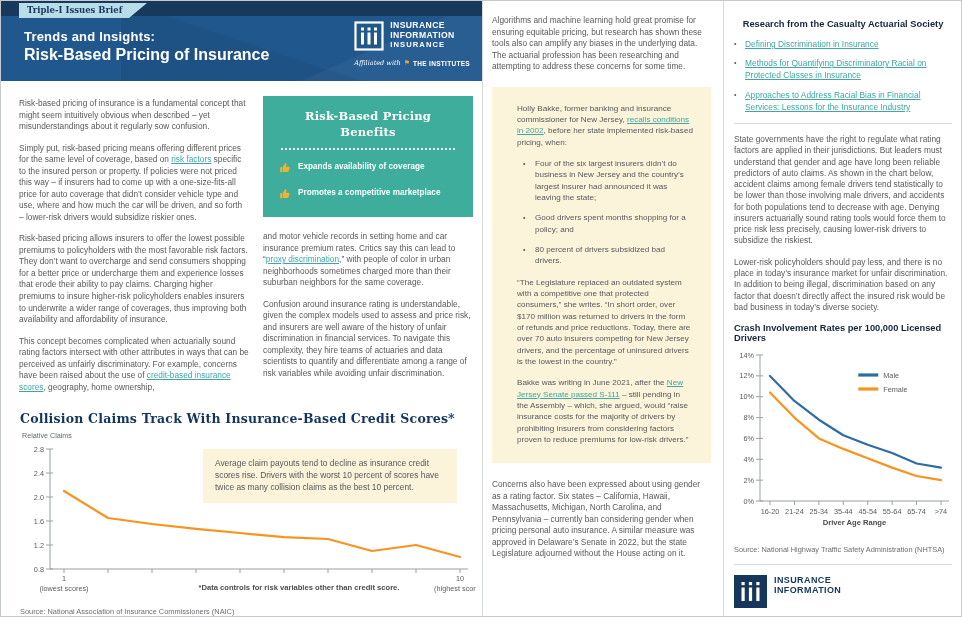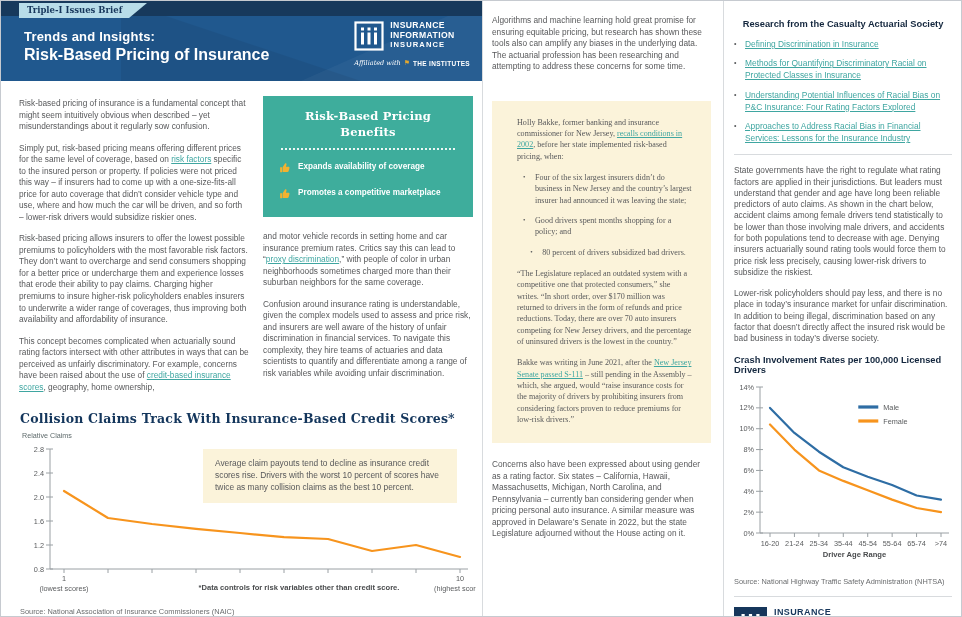--- a/index.html
+++ b/index.html
@@ -43,21 +43,21 @@
 
   
   .chart1-block{position:absolute;left:19px;top:410px;width:456px;}
   .chart1-block h2{margin:0;font-family:"DejaVu Serif",serif;font-size:12.5px;color:#14365C;letter-spacing:.2px;}
   .ylab{font-size:7.2px;color:#5E6A6B;margin:5px 0 1px 2px;}
   .callout{position:absolute;left:183px;top:38px;width:230px;background:#FBF3DA;padding:9px 12px;font-size:8.4px;line-height:1.42;color:#58595B;}
   .src{font-size:7.4px;color:#6a6c6e;margin-top:4px;}
 
   
   .colC{position:absolute;left:491px;top:14px;width:219px;}
-  .quotebox{background:#FBF3DA;margin-top:28px;padding:16px 18px 18px 25px;font-size:8.1px;line-height:1.4;color:#58595B;font-family:Liberation Serif, serif;}
+  .quotebox{background:#FBF3DA;margin-top:14px;padding:16px 18px 18px 25px;font-size:8.1px;line-height:1.4;color:#58595B;}
   .quotebox p{margin:0 0 10px 0;}
   .qb-li{display:flex;gap:6px;margin:0 0 9px 6px;justify-content:center;}
   .qb-li .dot{flex:0 0 6px;font-size:7px;line-height:11px;color:#58595B;}
 
   
   .colR{position:absolute;left:733px;top:14px;width:218px;}
   .colR h3{margin:4px 0 9px 0;font-size:9.3px;color:#14273E;text-align:center;}
   .rlink{display:flex;gap:6px;margin-bottom:7px;font-size:8.4px;line-height:1.45;}
   .rlink .dot{flex:0 0 5px;color:#5a5c5e;font-size:7px;line-height:12px;}
   hr.rule{border:none;border-top:1px solid #d8dbde;margin:10px 0 10px 0;}
@@ -211,24 +211,20 @@
 
   <div class="colR">
     <h3>Research from the Casualty Actuarial Society</h3>
     <div class="rlink">
         <span class="dot">•</span>
         <a class="lnk">Defining Discrimination in Insurance</a>
       </div>
     <div class="rlink">
         <span class="dot">•</span>
         <a class="lnk">Methods for Quantifying Discriminatory Racial on Protected Classes in Insurance</a>
-      </div>
-    <div class="rlink">
-        <span class="dot">•</span>
-        <a class="lnk">Understanding Potential Influences of Racial Bias on P&amp;C Insurance: Four Rating Factors Explored</a>
       </div>
     <div class="rlink">
         <span class="dot">•</span>
         <a class="lnk">Approaches to Address Racial Bias in Financial Services: Lessons for the Insurance Industry</a>
       </div>
     <hr class="rule">
     <p class="body-txt">State governments have the right to regulate what rating factors are applied in their jurisdictions. But leaders must understand that gender and age have long been reliable predictors of auto claims. As shown in the chart below, accident claims among female drivers tend statistically to be lower than those involving male drivers, and accidents for both populations tend to decrease with age. Denying insurers actuarially sound rating tools would force them to price risk less precisely, causing lower-risk drivers to subsidize the riskiest.</p>
     <p class="body-txt">Lower-risk policyholders should pay less, and there is no place in today’s insurance market for unfair discrimination. In addition to being illegal, discrimination based on any factor that doesn’t directly affect the insured risk would be bad business in today’s diverse society.</p>
     <h4>Crash Involvement Rates per 100,000 Licensed Drivers</h4>
     <svg id="chart2" width="220" height="188">

